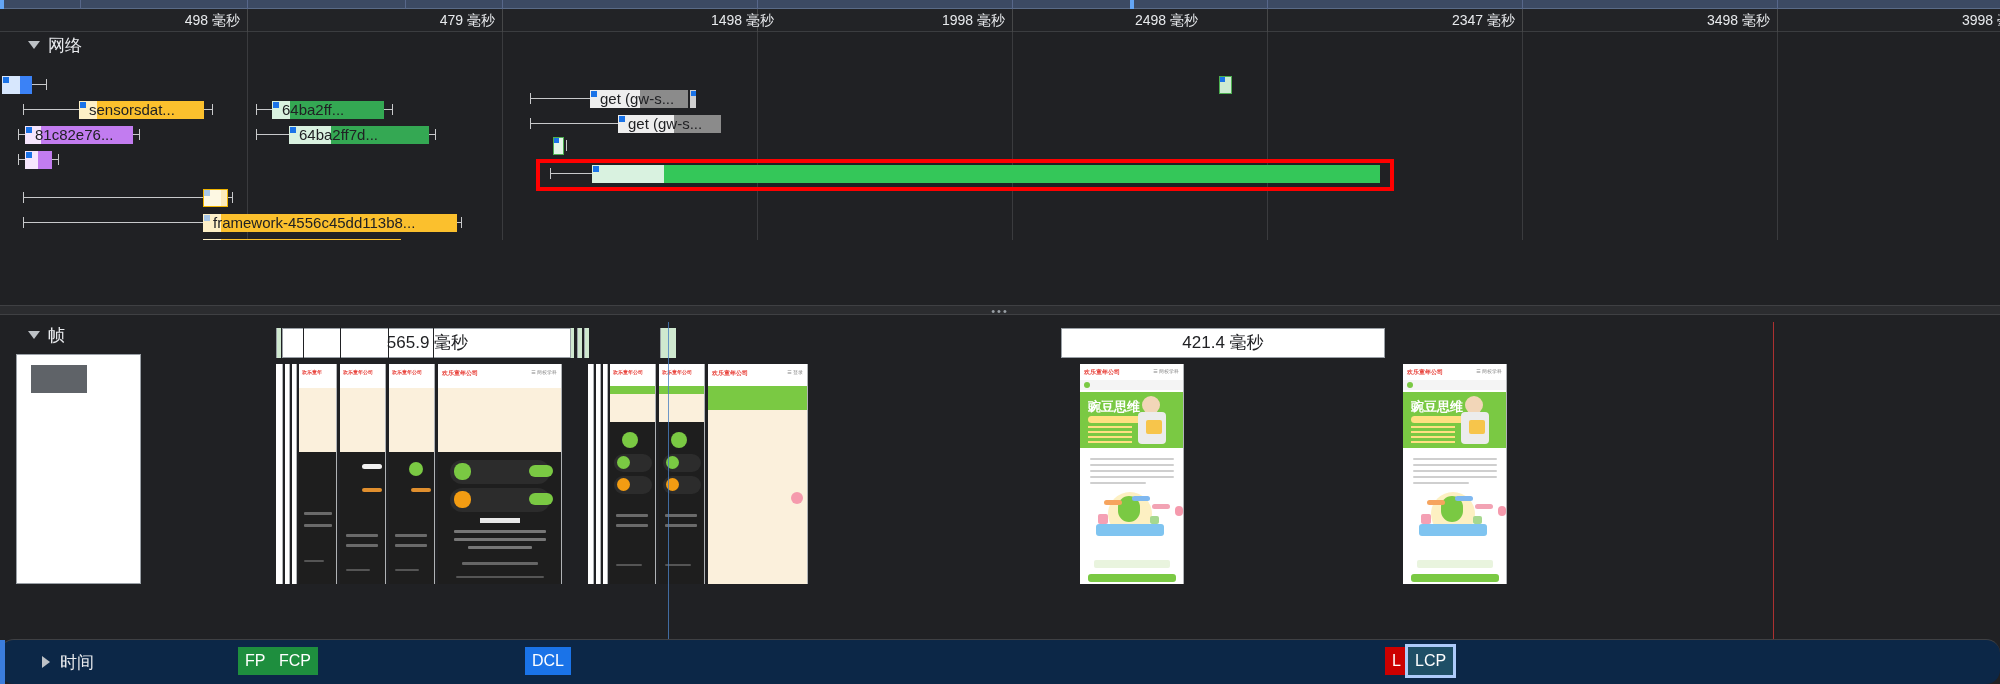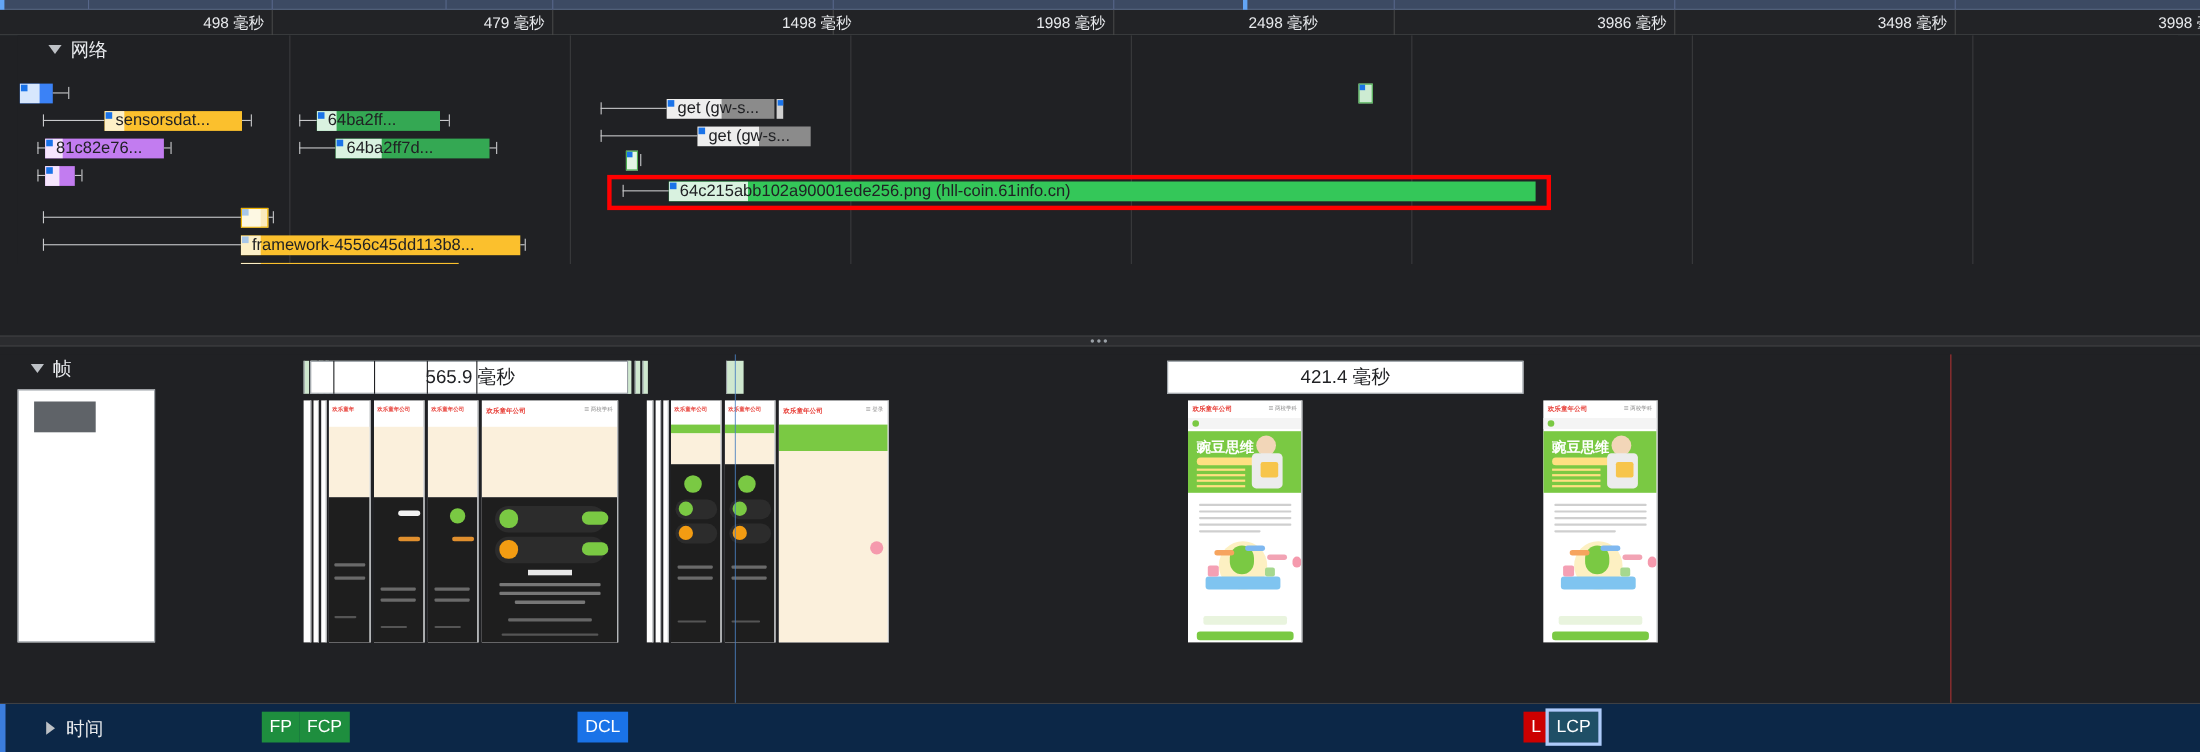--- a/index.html
+++ b/index.html
@@ -29,21 +29,21 @@
     border-left: 1px solid #464748;
   }
   .ruler .rlabel {
     position: absolute; top: 2px; height: 19px; line-height: 19px;
     color: #e8eaed; font-size: 14px; text-align: right;
     padding-right: 7px; white-space: nowrap;
   }
 
   
   .net-section {
-    position: absolute; left: 16px; top: 32px; width: 1964px; height: 208px;
+    position: absolute; left: 0; top: 32px; width: 1964px; height: 208px;
     background: #202124; overflow: hidden; padding-left: 21px;
   }
   .sec-arrow {
     position: absolute; left: 28px; top: 9px; width: 0; height: 0;
     border-left: 6px solid transparent; border-right: 6px solid transparent;
     border-top: 8px solid #bdc1c6;
   }
   .sec-title { position: absolute; left: 48px; top: 0; height: 28px; line-height: 28px;
     color: #e8eaed; font-size: 17px; white-space: nowrap; }
 
@@ -121,21 +121,21 @@
   .shot .card { position: absolute; background: #ffffff; border-radius: 6px; }
   .shot .greenbar { position: absolute; background: #7ac943; border-radius: 3px; }
   .shot .txtline { position: absolute; background: #cfcfcf; border-radius: 1px; }
   .shot .appicon { position: absolute; background: #7ac943; border-radius: 8px; }
   .shot .dlbtn { position: absolute; background: #7ac943; border-radius: 10px; }
   .shot .boy { position: absolute; background: #f2d6b8; border-radius: 50%; }
 
   
   .timings-section {
     position: absolute; left: 0; top: 639px; width: 2000px; height: 45px;
-    background: #0c2747; border-top: 1px solid #3f4043;
+    background: #0c2747; border-top: 1px solid #3f4043; border-radius: 14px;
   }
   .timings-section .sec-arrow-r {
     position: absolute; left: 42px; top: 16px; width: 0; height: 0;
     border-top: 6px solid transparent; border-bottom: 6px solid transparent;
     border-left: 8px solid #bdc1c6;
   }
   .timings-title {
     position: absolute; left: 60px; top: 0; height: 45px; line-height: 45px;
     color: #e8eaed; font-size: 17px; white-space: nowrap;
   }
@@ -174,21 +174,21 @@
     <div class="rtick" style="left:1012px"></div>
     <div class="rtick" style="left:1267px"></div>
     <div class="rtick" style="left:1522px"></div>
     <div class="rtick" style="left:1777px"></div>
 
     <div class="rlabel" style="left:87px;  width:160px">498 毫秒</div>
     <div class="rlabel" style="left:342px; width:160px">479 毫秒</div>
     <div class="rlabel" style="left:621px; width:160px">1498 毫秒</div>
     <div class="rlabel" style="left:852px; width:160px">1998 毫秒</div>
     <div class="rlabel" style="left:1045px;width:160px">2498 毫秒</div>
-    <div class="rlabel" style="left:1362px;width:160px">3986 毫秒</div>
+    <div class="rlabel" style="left:1362px;width:160px">2347 毫秒</div>
     <div class="rlabel" style="left:1617px;width:160px">3498 毫秒</div>
     <div class="rlabel" style="left:1872px;width:160px">3998 毫秒</div>
   </div>
 
   <div class="net-section">
 
     <div class="vgrid" style="left:247px"></div>
     <div class="vgrid" style="left:502px"></div>
     <div class="vgrid" style="left:757px"></div>
     <div class="vgrid" style="left:1012px"></div>
@@ -296,21 +296,20 @@
       <div class="cap-r" style="left:13px"></div>
     </div>
 
     <div class="req" style="left:550px; top:133px; width:832px">
       <div class="cap-l" style="left:0"></div>
       <div class="whisker-l" style="left:0; width:42px"></div>
       <div class="body" style="left:42px; width:788px; background:#34c759">
         <div class="hdr" style="width:72px; background:#d9f2e0"></div>
       </div>
       <div class="prio" style="left:43px; background:#1a73e8"></div>
-      <div class="lbl" style="left:48px">64c215abb102a90001ede256.png (hll-coin.61info.cn)</div>
     </div>
 
     <div class="annot-box" style="left:536px; top:127px; width:858px; height:32px"></div>
 
     <div class="req" style="left:23px; top:157px; width:210px">
       <div class="cap-l" style="left:0"></div>
       <div class="whisker-l" style="left:0; width:180px"></div>
       <div class="body" style="left:180px; width:25px; background:#fbeabb; border:1px solid #f0b400">
         <div class="hdr" style="width:17px; background:#fdf8e3"></div>
       </div>

